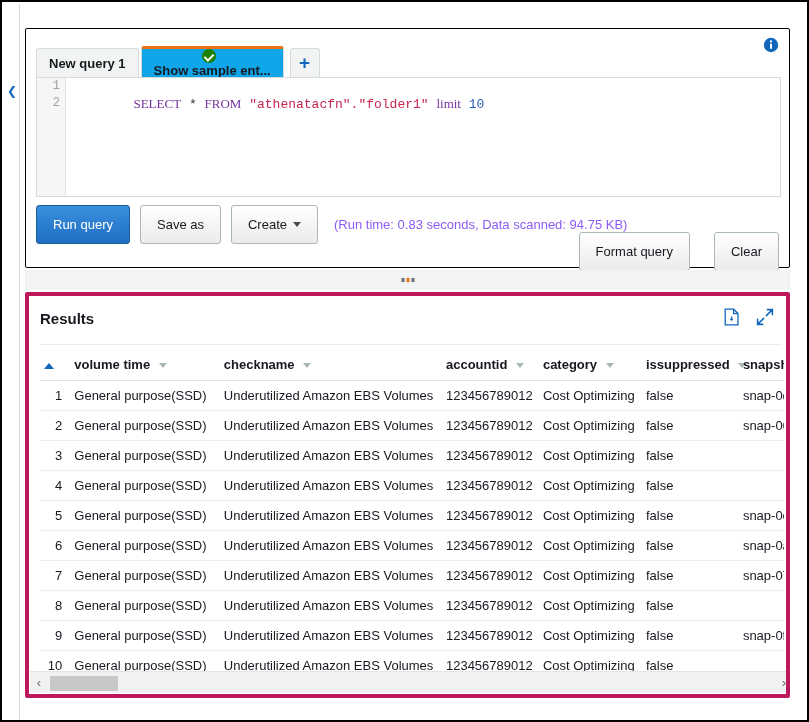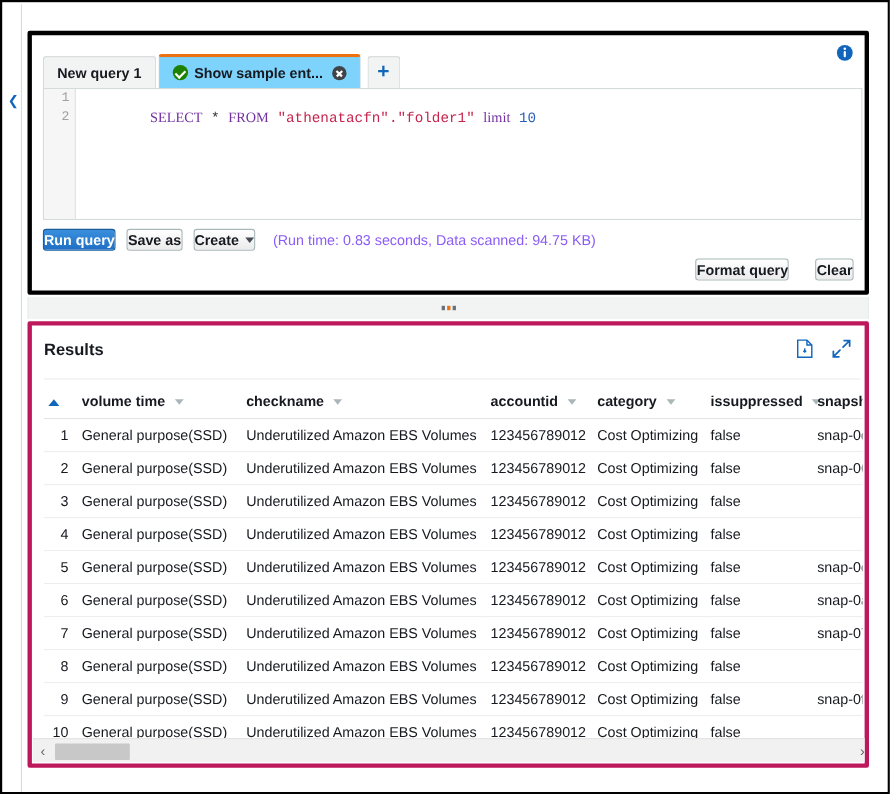--- a/index.html
+++ b/index.html
@@ -37,21 +37,21 @@
     cursor: pointer;
     user-select: none;
   }
 
   
   .editor-panel {
     position: absolute;
     left: 23px; top: 26px;
     width: 765px; height: 240px;
     background: #ffffff;
-    border: 4px solid #000000;
+    border: 1px solid #000000;
     border-radius: 2px;
   }
   .info-icon {
     position: absolute;
     right: 10px; top: 8px;
     width: 16px; height: 16px;
     cursor: pointer;
   }
 
   .tabbar {
@@ -71,24 +71,25 @@
     border-bottom: none;
     border-radius: 3px 3px 0 0;
     font-size: 13px;
     font-weight: bold;
     color: #16191f;
     cursor: pointer;
     white-space: nowrap;
     margin-right: 2px;
   }
   .tab.active {
-    background: #7dd3fc;
+    background: #0ea5e9;
     border-top: 3px solid #ec7211;
     height: 31px;
     color: #16191f;
+    flex-direction: column;
   }
   .tab-status {
     display: inline-block;
     width: 14px; height: 14px;
     border-radius: 50%;
     background: #1d8102;
     margin-right: 6px;
     position: relative;
     flex: 0 0 auto;
   }
@@ -170,25 +171,25 @@
   .num { color: #2b5fb8; }
   .op  { color: #333333; }
 
   .btnrow {
     position: absolute;
     left: 10px; top: 176px;
     display: flex;
     align-items: center;
   }
   .btn {
-    height: 20px;
-    padding: 0 0;
+    height: 39px;
+    padding: 0 16px;
     border-radius: 3px;
     font-size: 13px;
-    font-weight: bold;
+    font-weight: normal;
     color: #16191f;
     background: linear-gradient(#ffffff, #ebebeb);
     border: 1px solid #aab7b8;
     cursor: pointer;
     display: flex; align-items: center;
     margin-right: 10px;
     white-space: nowrap;
   }
   .btn.primary {
     color: #ffffff;

